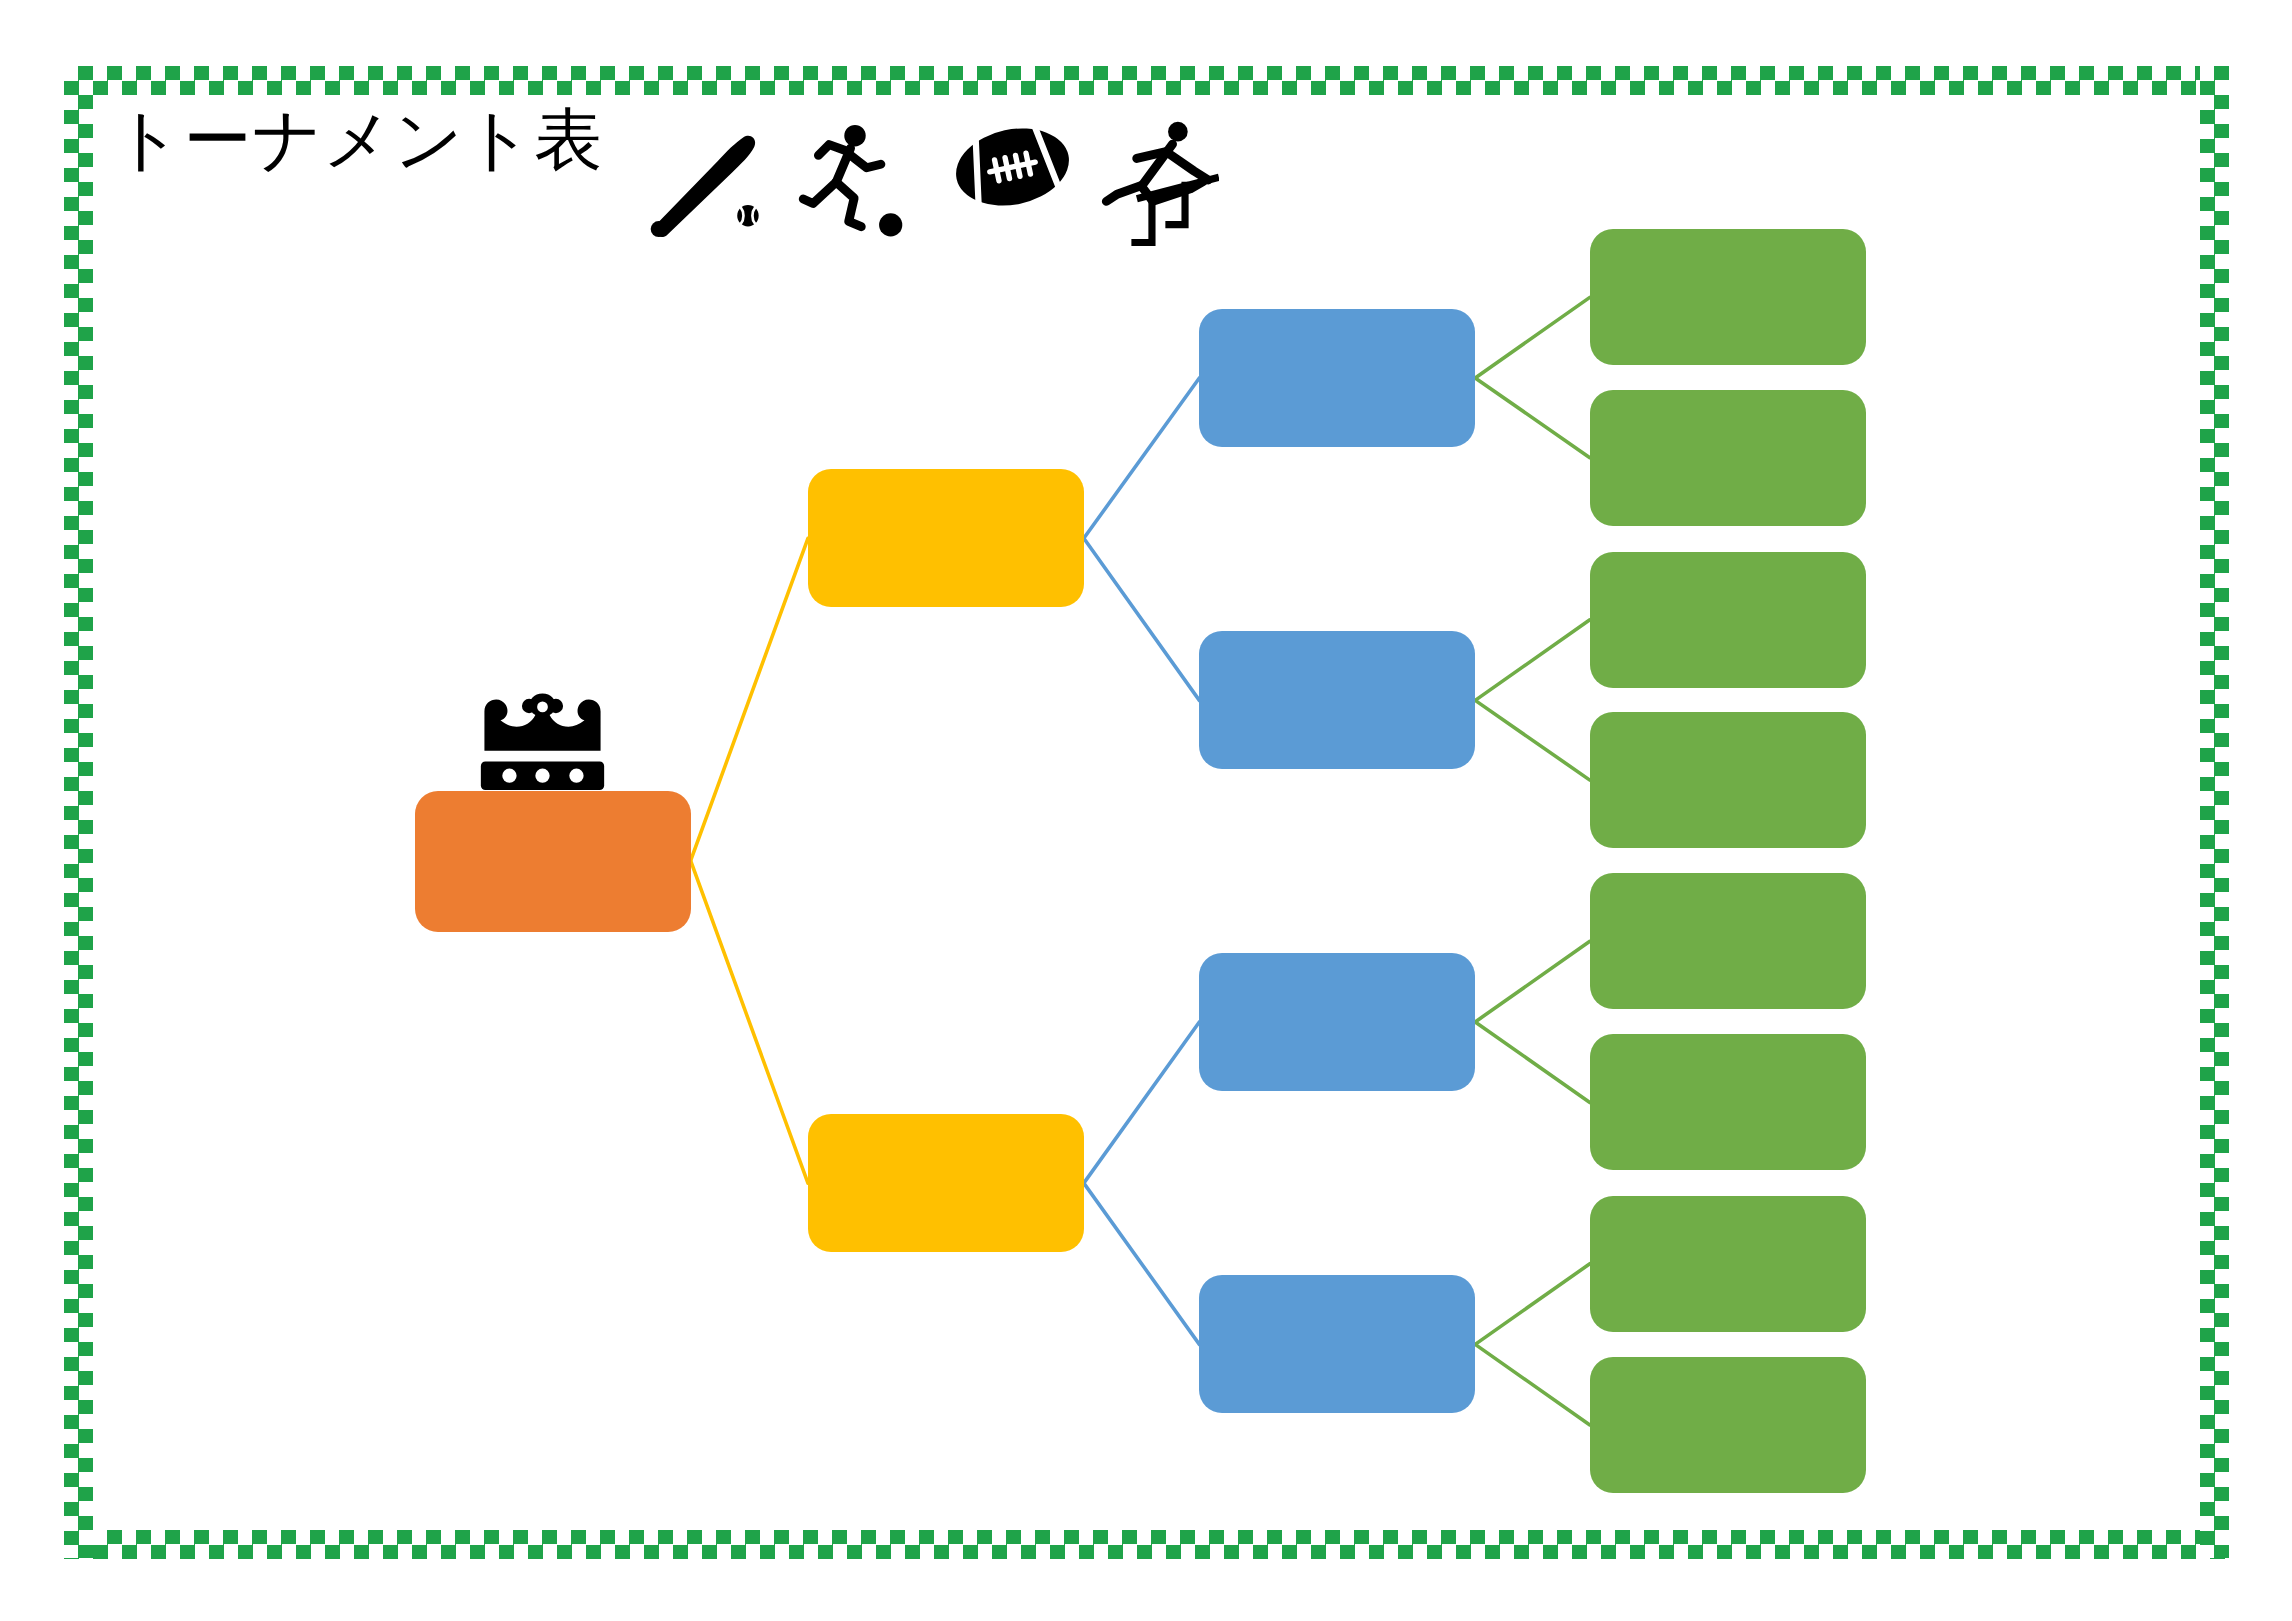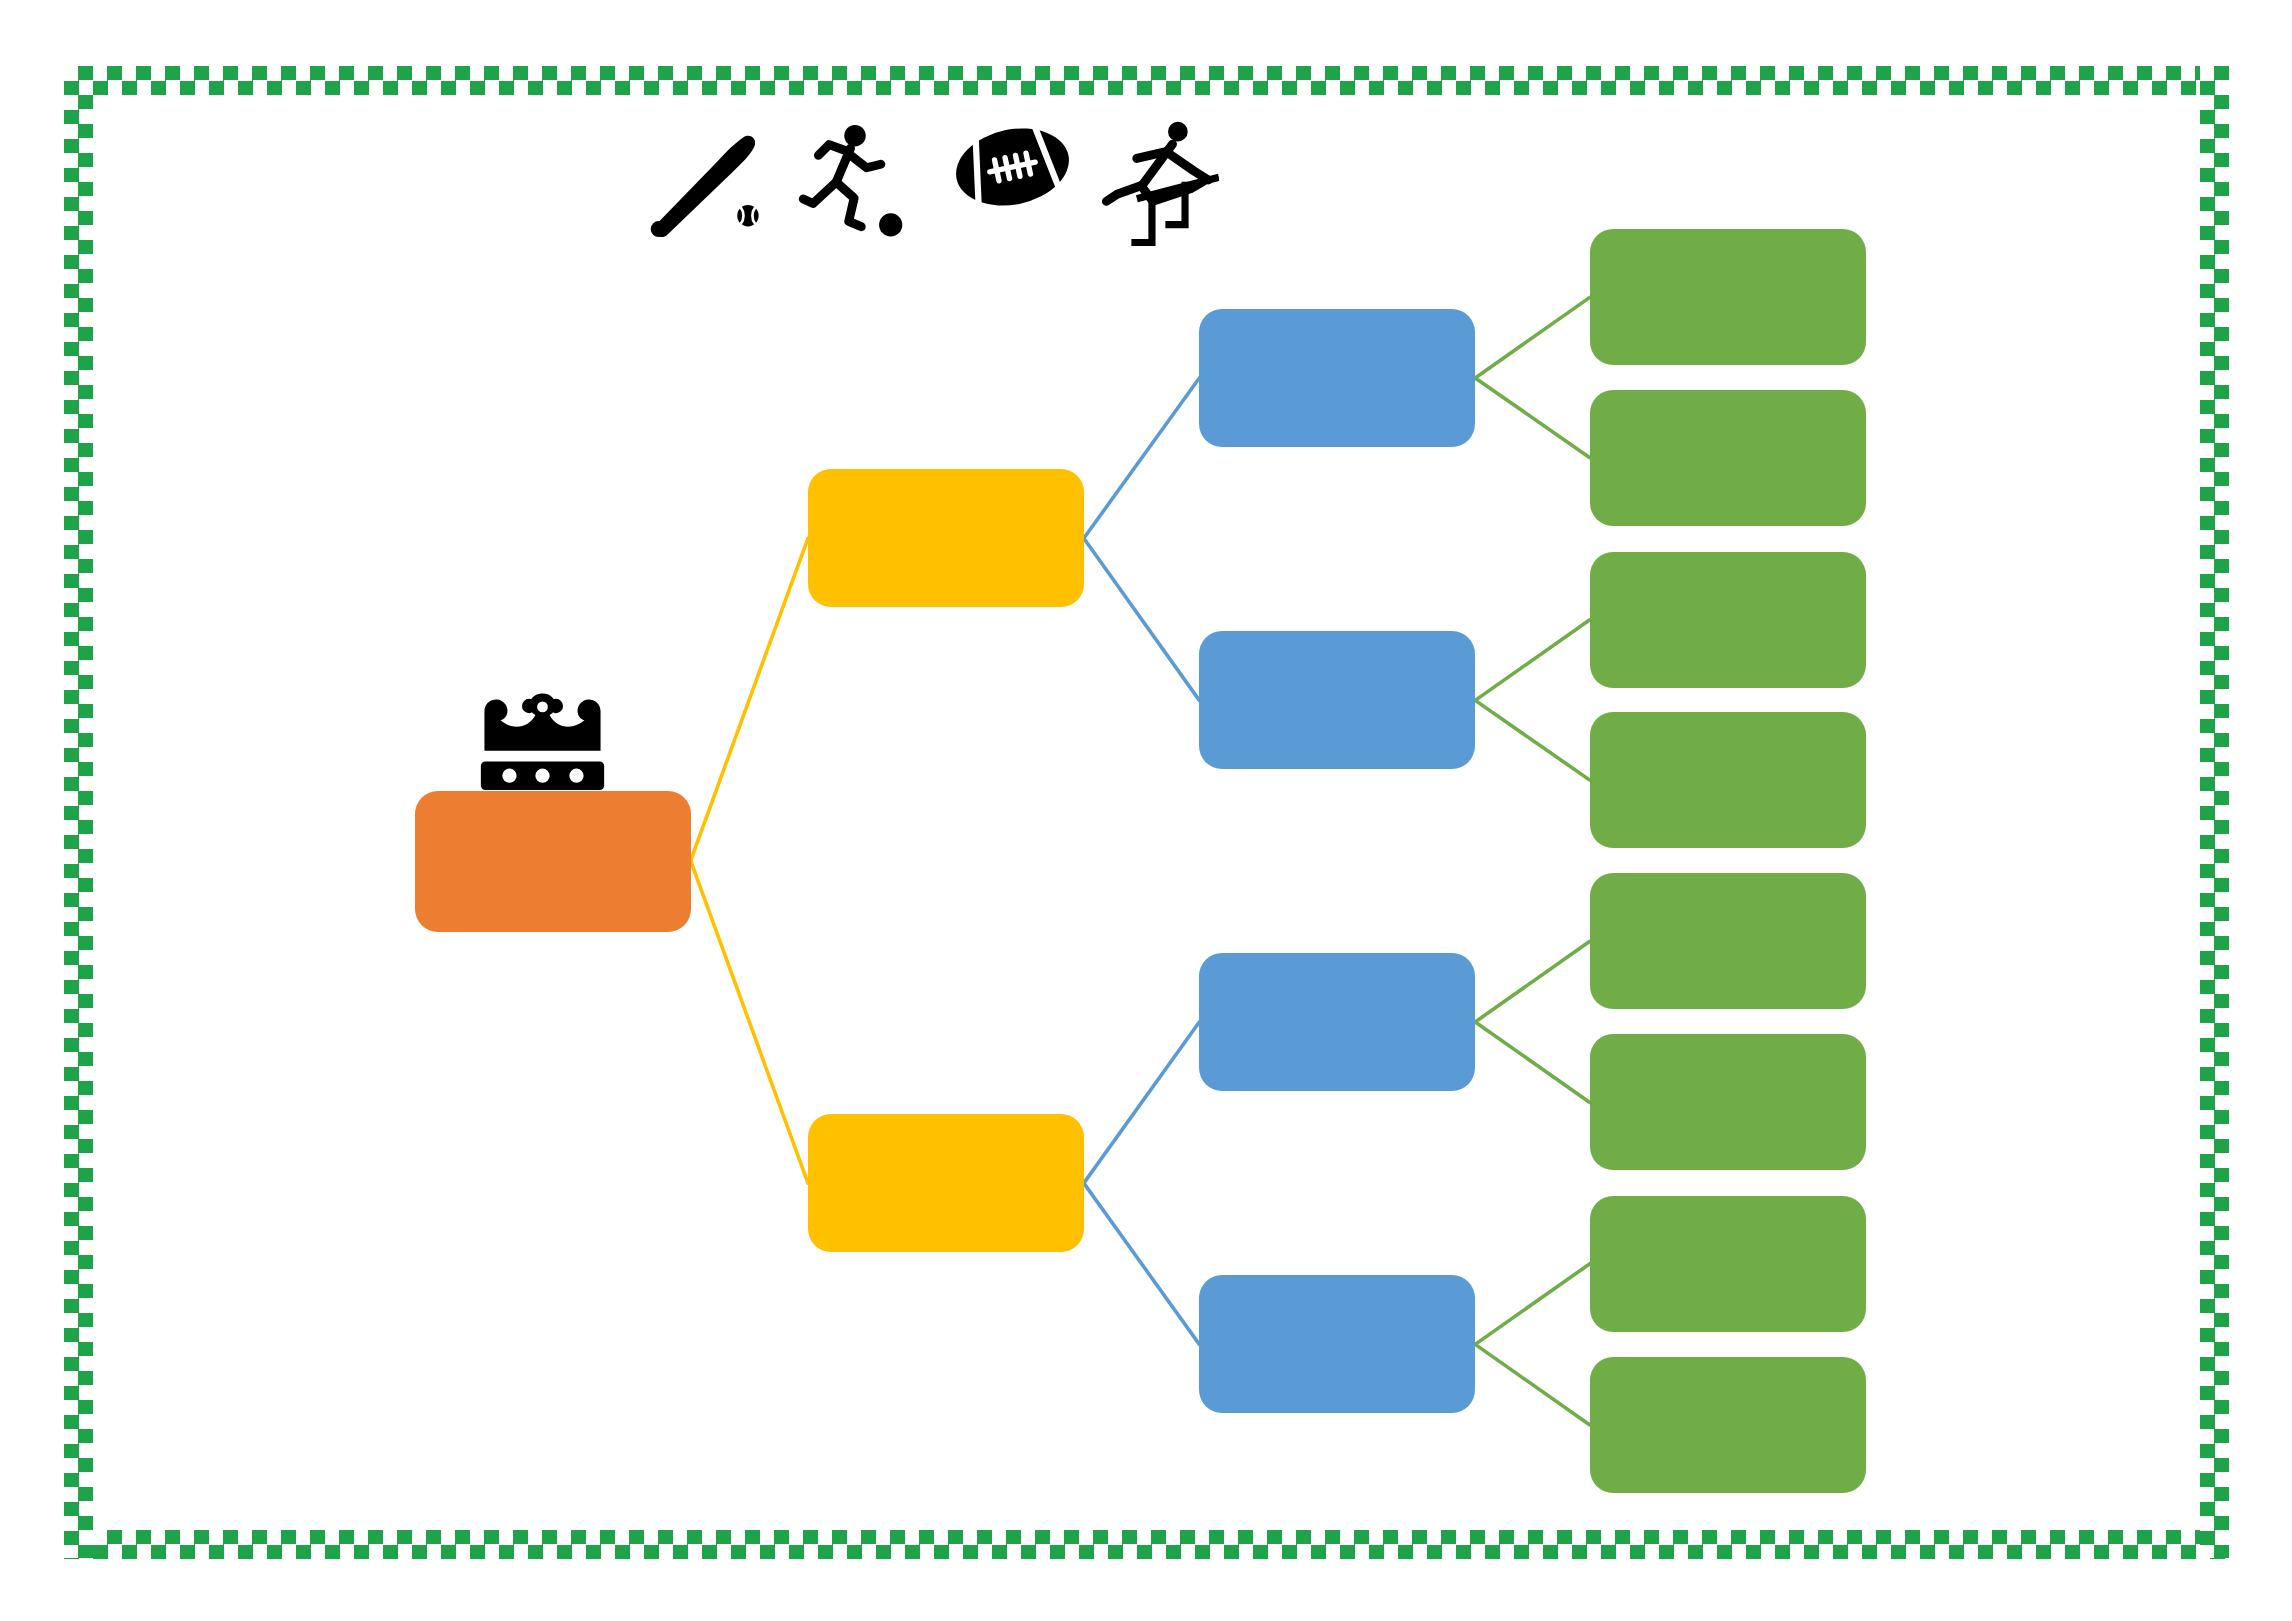--- a/index.html
+++ b/index.html
@@ -61,20 +61,21 @@
 </head>
 <body>
 
 <div class="canvas">
 
   <div class="checker frame-top"></div>
   <div class="checker frame-bottom"></div>
   <div class="checker frame-left"></div>
   <div class="checker frame-right"></div>
 
+  <h1 class="title">トーナメント表</h1>
 
   <div class="hicon ic-bat">
     <svg viewBox="0 0 130 130">
       <path class="ink" d="M10,114 L78,44 C88,33 98,23 107,17 C115,12 123,19 119,28 C114,38 104,47 94,57 L22,126 C17,131 9,129 7,123 C6,119 8,116 10,114 Z"></path>
       <circle class="ink" cx="12" cy="120" r="9"></circle>
       <circle class="ink" cx="112" cy="105" r="12"></circle>
       <path class="paper" d="M104,96 C108,101 108,109 104,114" stroke-width="3"></path>
       <path class="paper" d="M120,96 C116,101 116,109 120,114" stroke-width="3"></path>
     </svg>
   </div>

